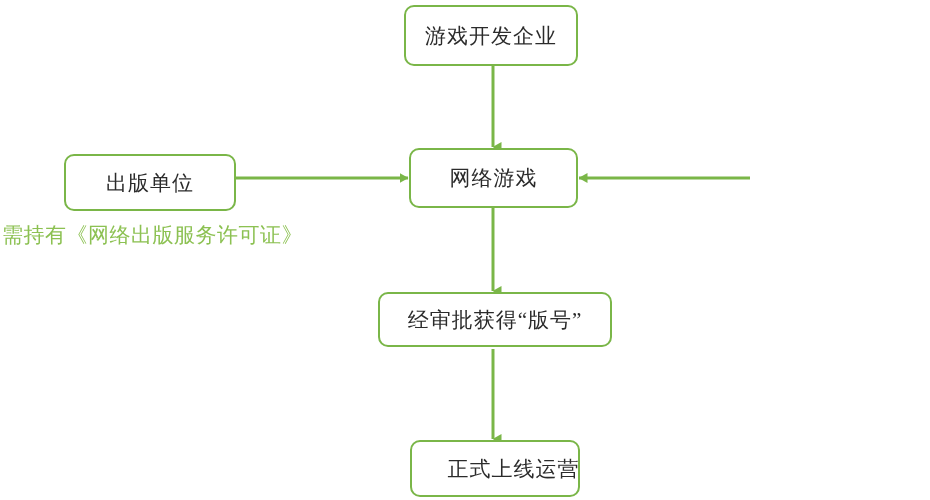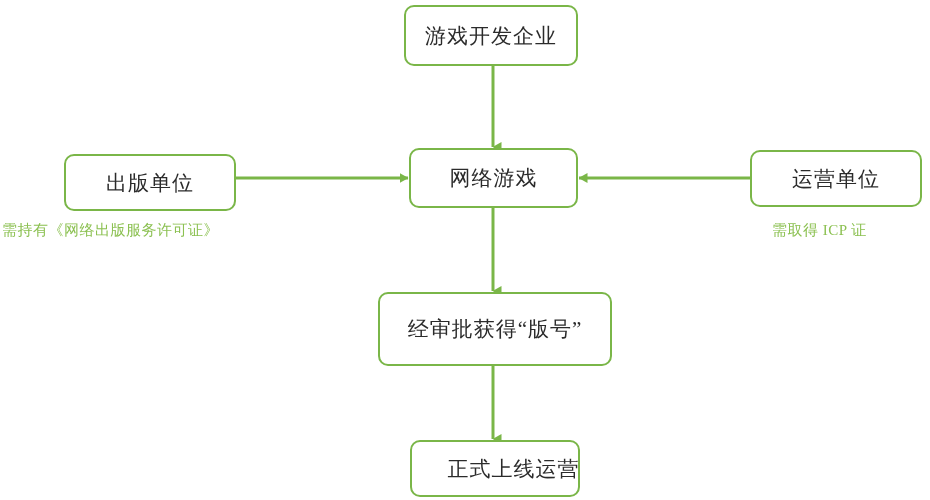--- a/index.html
+++ b/index.html
@@ -28,40 +28,40 @@
     justify-content: center;
     color: #2b2b2b;
     font-size: 21px;
     letter-spacing: 1px;
     white-space: nowrap;
     font-family: "Liberation Serif", "DejaVu Serif", serif;
   }
   .caption {
     position: absolute;
     color: #8cc152;
-    font-size: 15px;
+    font-size: 21px;
     letter-spacing: 0.5px;
     white-space: nowrap;
     font-family: "Liberation Serif", "DejaVu Serif", serif;
   }
   .edge-svg {
     position: absolute;
     left: 0;
     top: 0;
     width: 930px;
     height: 500px;
     pointer-events: none;
   }
 
   
   #node-dev      { left: 404px; top: 5px;   width: 174px; height: 61px; }
   #node-game     { left: 409px; top: 148px; width: 169px; height: 60px; }
   #node-pub      { left: 64px;  top: 154px; width: 172px; height: 57px; }
   #node-op       { left: 750px; top: 150px; width: 172px; height: 57px; }
-  #node-approval { left: 378px; top: 292px; width: 234px; height: 74px; }
+  #node-approval { left: 378px; top: 292px; width: 234px; height: 55px; }
   #node-launch   { left: 410px; top: 440px; width: 170px; height: 57px; padding-left: 37px; }
 
   
   #caption-pub { left: 2px;   top: 221px; }
   #caption-op  { left: 772px; top: 221px; }
 </style>
 </head>
 <body>
 
 <div id="canvas">
@@ -105,29 +105,25 @@
   </div>
 
   <div class="node" id="node-pub">
     <span>出版单位</span>
   </div>
 
   <div class="node" id="node-game">
     <span>网络游戏</span>
   </div>
 
-  <div class="node" id="node-op">
-    <span>运营单位</span>
-  </div>
 
   <div class="node" id="node-approval">
     <span>经审批获得“版号”</span>
   </div>
 
   <div class="node" id="node-launch">
     <span>正式上线运营</span>
   </div>
 
   <div class="caption" id="caption-pub">需持有《网络出版服务许可证》</div>
 
-  <div class="caption" id="caption-op">需取得 ICP 证</div>
 
 </div>
 
 </body></html>

